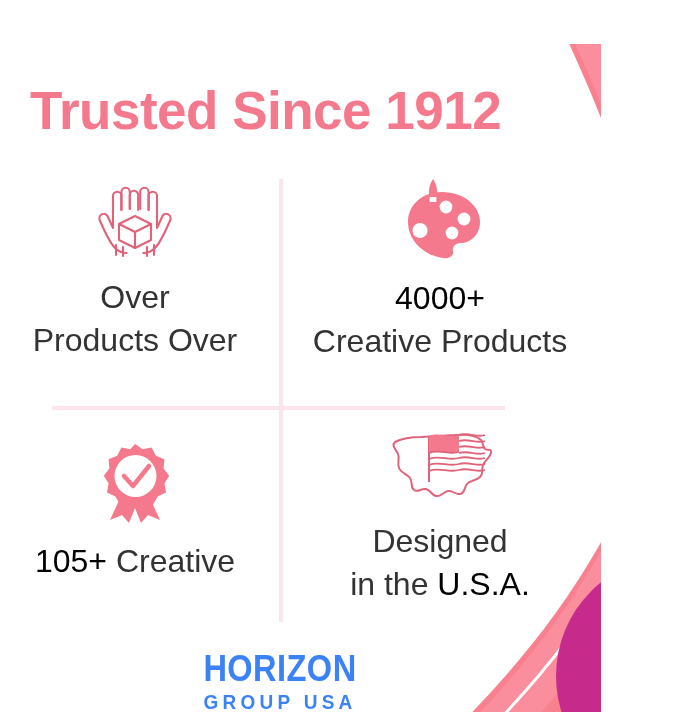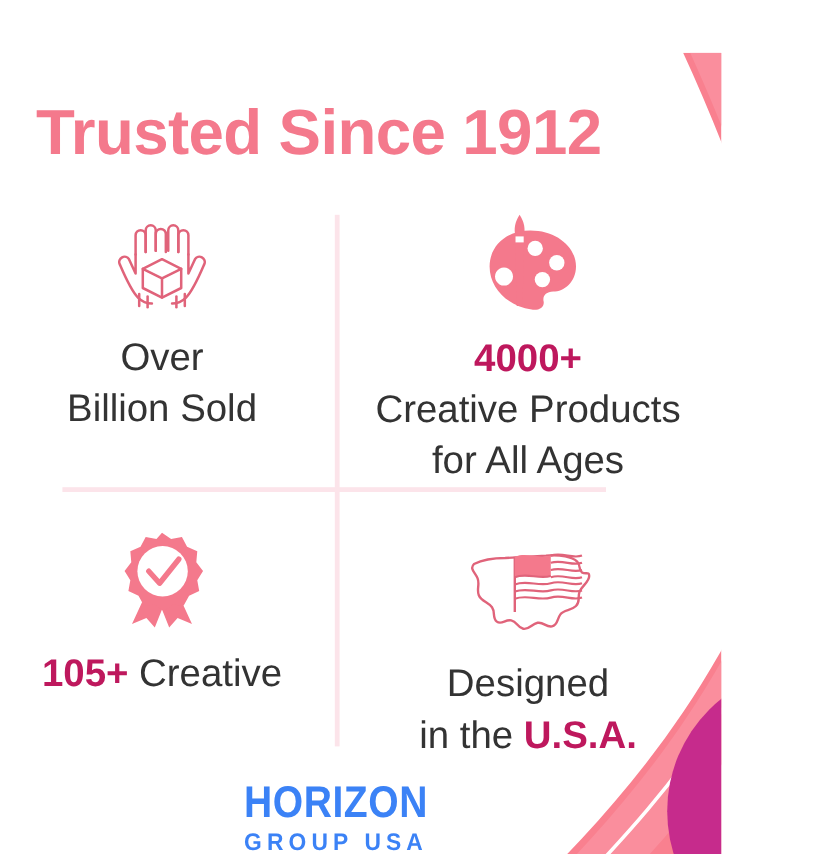--- a/index.html
+++ b/index.html
@@ -62,36 +62,36 @@
   
   .cell {
     position: absolute;
     display: flex;
     flex-direction: column;
     align-items: center;
   }
   .cell-tl { left: 0px;   top: 138px; width: 270px; }
   .cell-tr { left: 290px; top: 131px; width: 300px; }
   .cell-bl { left: 0px;   top: 396px; width: 270px; }
-  .cell-br { left: 290px; top: 408px; width: 300px; }
+  .cell-br { left: 290px; top: 380px; width: 300px; }
 
   .cell-icon {
     display: block;
     margin-bottom: 14px;
   }
   .cell-text {
     text-align: center;
     color: #333333;
     font-size: 32px;
     line-height: 1.33;
     white-space: nowrap;
   }
   .cell-text .em {
-    font-weight: bold;
-    color: #be185d;
+    font-weight: normal;
+    color: #000000;
   }
   .cell-tr .cell-text,
   .cell-br .cell-text { font-size: 32px; }
 
   
   .logo {
     position: absolute;
     left: 0;
     top: 604px;
     width: 560px;
@@ -165,21 +165,21 @@
         <path d="M71 63 L71 73"></path>
         <path d="M64 65 L64 74"></path>
 
         <path d="M52 34 L68 42 L68 58 L52 66 L36 58 L36 42 Z"></path>
         <path d="M36 42 L52 50 L68 42"></path>
         <path d="M52 50 L52 66"></path>
       </g>
     </svg>
     <div class="cell-text">
       <div>Over</div>
-      <div>Billion Sold</div>
+      <div>Products Over</div>
     </div>
   </div>
 
   <div class="cell cell-tr">
     <svg class="cell-icon" width="100" height="88" viewBox="0 0 100 88">
 
       <path d="M52 17 C74 17, 90 31, 90 47 C90 60, 80 68, 71 68 C65 68, 62 72, 63 76
                C64 81, 59 84, 53 83 C33 80, 18 65, 18 47 C18 30, 32 17, 52 17 Z" fill="#f4798c"></path>
 
       <path d="M30 48 a7.5 7.5 0 1 0 0.01 0" fill="#ffffff"></path>
@@ -189,21 +189,20 @@
 
       <g>
         <path d="M43 4 C47 10, 47.8 16, 46.6 21 L39.4 21 C38.2 16, 39 10, 43 4 Z" fill="#f4798c"></path>
         <rect x="38.6" y="21" width="8.8" height="7" fill="#ffffff" stroke="#f4798c" stroke-width="2"></rect>
         <path d="M39.2 28 L46.8 28 L45.4 80 L40.6 80 Z" fill="#f4798c"></path>
       </g>
     </svg>
     <div class="cell-text">
       <div class="em">4000+</div>
       <div>Creative Products</div>
-      <div>for All Ages</div>
     </div>
   </div>
 
   <div class="cell cell-bl">
     <svg class="cell-icon" width="86" height="86" viewBox="0 0 86 86">
 
       <path d="M30 54 L18 80 L30 75 L37 83 L47 58 Z" fill="#f4798c"></path>
       <path d="M56 54 L68 80 L56 75 L49 83 L39 58 Z" fill="#f4798c"></path>
 
       <path d="M43 4

